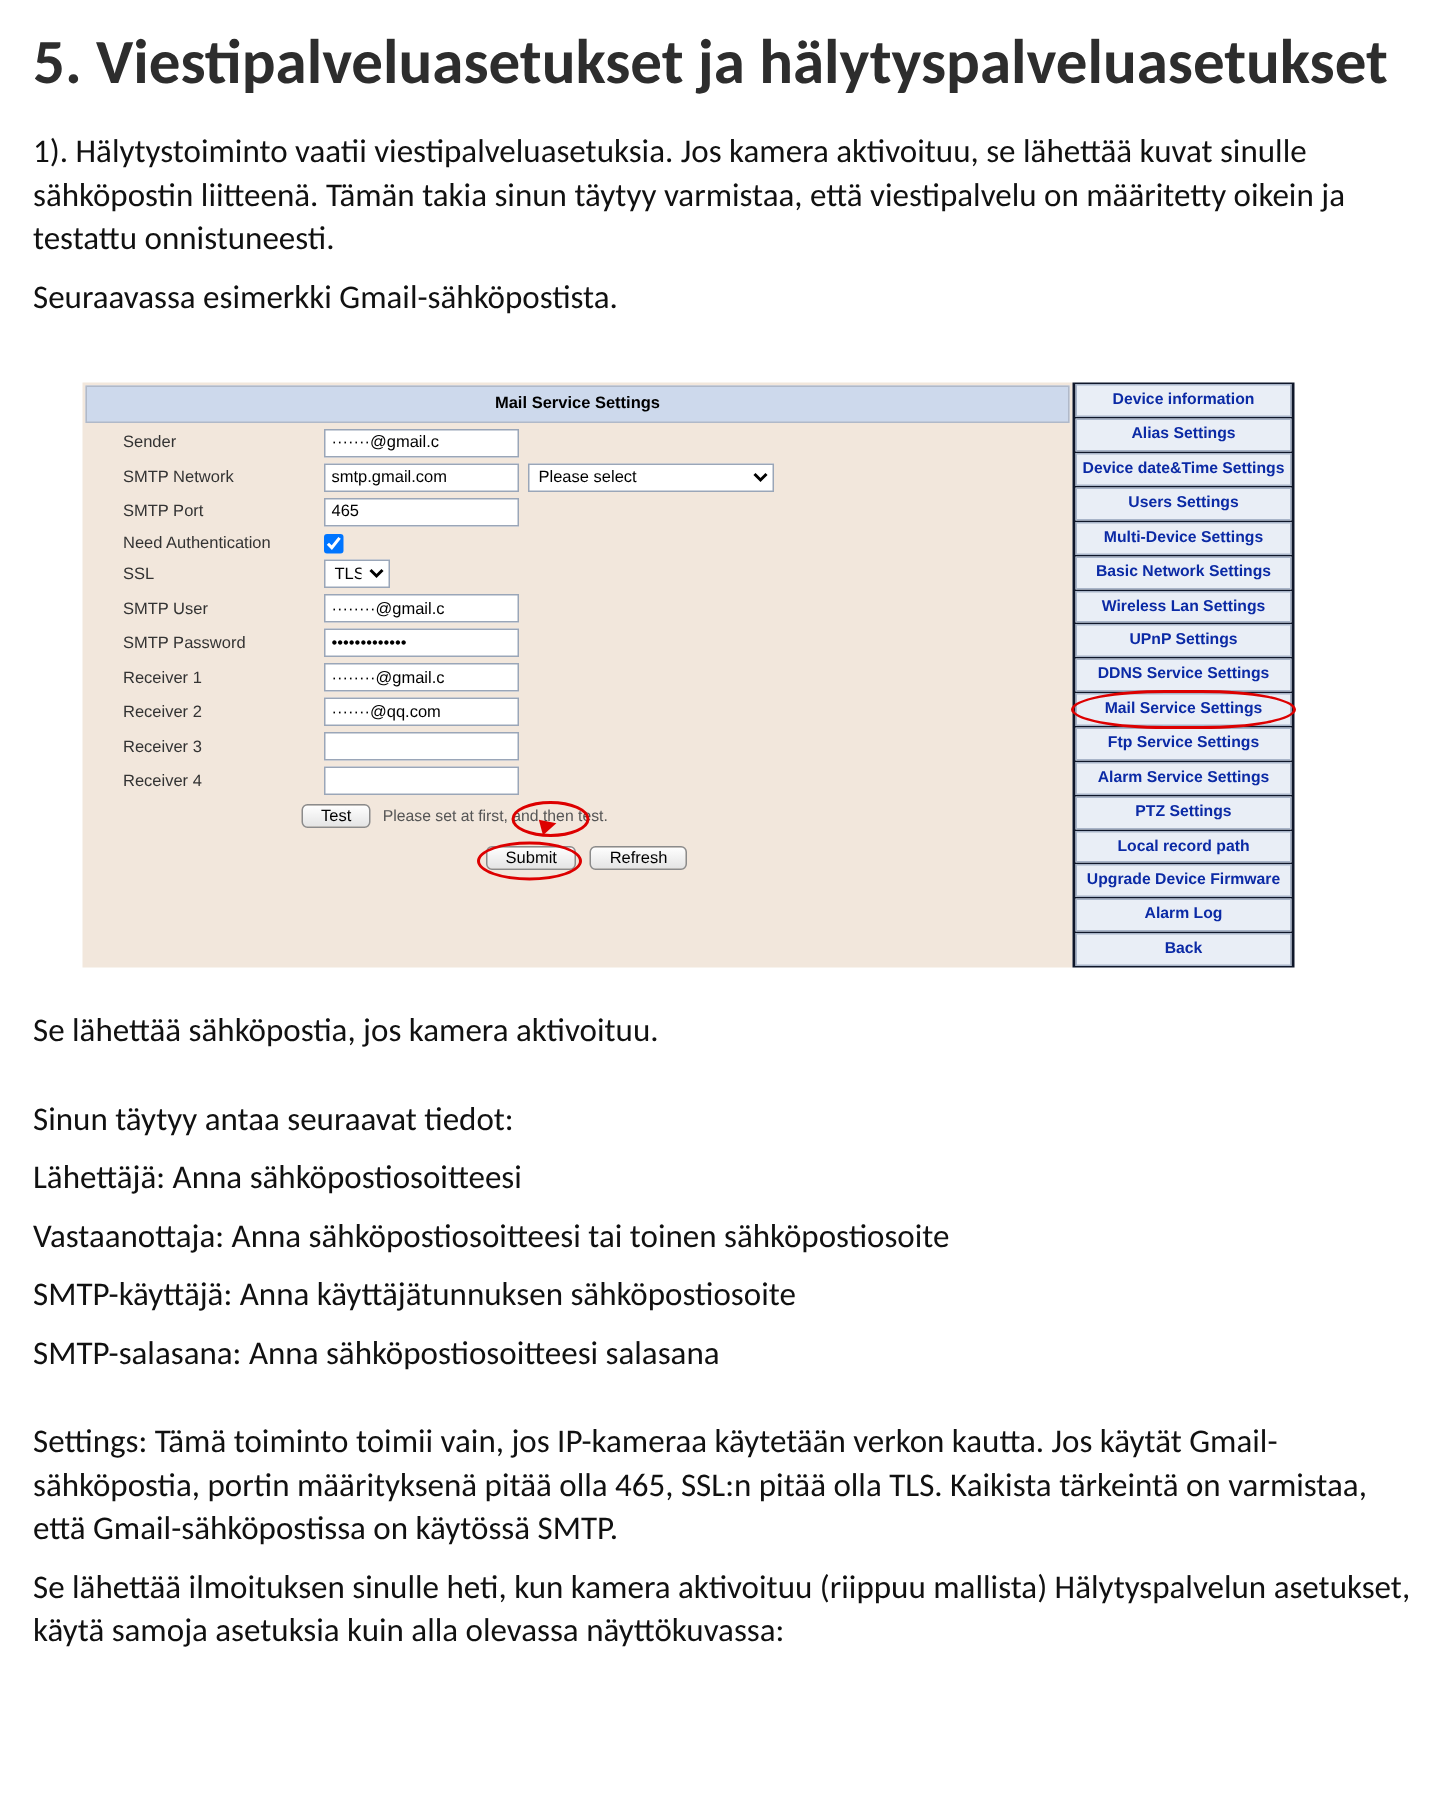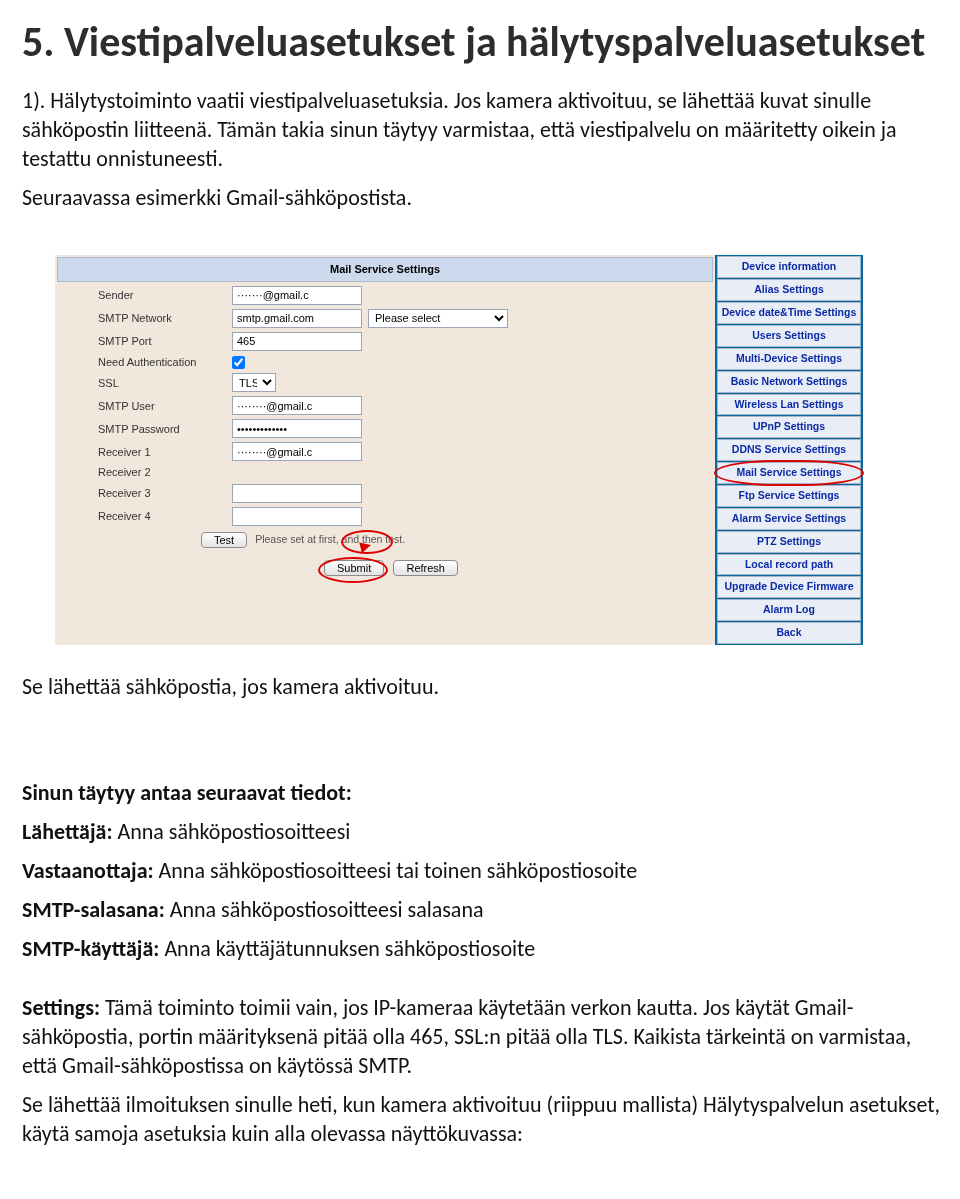--- a/index.html
+++ b/index.html
@@ -15,53 +15,52 @@
   h1 {
     font-size: 42px;
     font-weight: 700;
     color: #2d2d2d;
     margin-bottom: 20px;
     line-height: 1.15;
   }
   p { margin-bottom: 10px; }
   .spacer { height: 14px; }
   .spacer-lg { height: 20px; }
-  .bold { font-weight: 700; margin-top: 47px; }
+  .bold { font-weight: 400; }
 
   
   .screenshot {
     width: 810px;
     margin: 18px 0 26px 32px;
     display: flex;
     font-family: Arial, sans-serif;
     font-size: 11px;
     color: #000;
     border: 1px solid #fff;
   }
   .ss-left { flex: 1; background: #f2e7dc; padding-bottom: 10px; }
   .ss-right {
     width: 148px;
-    background: #0369a1;
+    background: #0f172a;
     border-left: 0;
   }
   .ss-header {
     text-align: center;
     background: #cdd9ec;
     color: #000;
     font-weight: 700;
     padding: 4px 0;
     border: 1px solid #b0b9c9;
     margin: 2px 2px 2px 2px;
   }
   .ss-form { width: 100%; }
   .ss-row {
     display: flex;
     align-items: center;
     padding: 2px 21px;
-    margin-left: 16px;
   }
   .ss-label {
     width: 140px;
     padding-left: 6px;
     color: #333;
   }
   .ss-field {
     flex: 1;
     display: flex;
     align-items: flex-end;
@@ -171,21 +170,21 @@
       <div class="ss-row">
         <div class="ss-label">Sender</div>
         <div class="ss-field">
             <input class="ss-input w1" value="·······@gmail.c" style="">
           </div>
       </div>
       <div class="ss-row">
         <div class="ss-label">SMTP Network</div>
         <div class="ss-field">
           <input class="ss-input w1" value="smtp.gmail.com" style="">
-          <select class="ss-select" style="width:140px">
+          <select class="ss-select" style="width:164px">
             <option>Please select</option>
           </select>
         </div>
       </div>
       <div class="ss-row">
         <div class="ss-label">SMTP Port</div>
         <div class="ss-field">
             <input class="ss-input w1" value="465" style="">
           </div>
       </div>
@@ -216,20 +215,23 @@
           </div>
       </div>
       <div class="ss-row">
         <div class="ss-label">Receiver 1</div>
         <div class="ss-field">
             <input class="ss-input w1" value="········@gmail.c" style="">
           </div>
       </div>
       <div class="ss-row">
         <div class="ss-label">Receiver 2</div>
+        <div class="ss-field">
+            <input class="ss-input w1" value="·······@qq.com" style="">
+          </div>
       </div>
       <div class="ss-row">
         <div class="ss-label">Receiver 3</div>
         <div class="ss-field">
             <input class="ss-input w1" style="">
           </div>
       </div>
       <div class="ss-row">
         <div class="ss-label">Receiver 4</div>
         <div class="ss-field">
@@ -277,22 +279,22 @@
 </div>
 
 <p>Se lähettää sähköpostia, jos kamera aktivoituu.</p>
 
 <div class="spacer-lg"></div>
 
 <p class="bold">Sinun täytyy antaa seuraavat tiedot:</p>
 <div id="need-list">
     <p><span class="bold">Lähettäjä:</span><span> Anna sähköpostiosoitteesi</span></p>
     <p><span class="bold">Vastaanottaja:</span><span> Anna sähköpostiosoitteesi tai toinen sähköpostiosoite</span></p>
+    <p><span class="bold">SMTP-käyttäjä:</span><span> Anna käyttäjätunnuksen sähköpostiosoite</span></p>
     <p><span class="bold">SMTP-salasana:</span><span> Anna sähköpostiosoitteesi salasana</span></p>
-    <p><span class="bold">SMTP-käyttäjä:</span><span> Anna käyttäjätunnuksen sähköpostiosoite</span></p>
   </div>
 
 <div class="spacer-lg"></div>
 
 <p>
   <span class="bold">Settings:</span><span> Tämä toiminto toimii vain, jos IP-kameraa käytetään verkon kautta. Jos käytät Gmail-sähköpostia, portin määrityksenä pitää olla 465, SSL:n pitää olla TLS. Kaikista tärkeintä on varmistaa, että Gmail-sähköpostissa on käytössä SMTP.</span>
 </p>
 <p>Se lähettää ilmoituksen sinulle heti, kun kamera aktivoituu (riippuu mallista) Hälytyspalvelun asetukset, käytä samoja asetuksia kuin alla olevassa näyttökuvassa:</p>
 
 </body></html>

